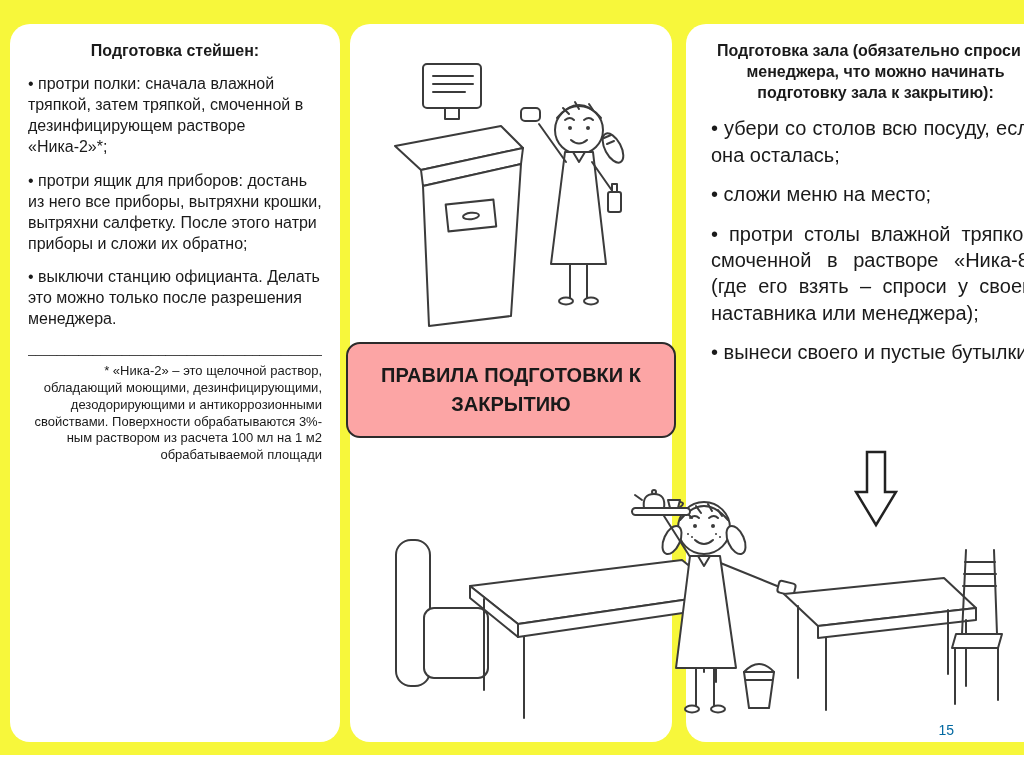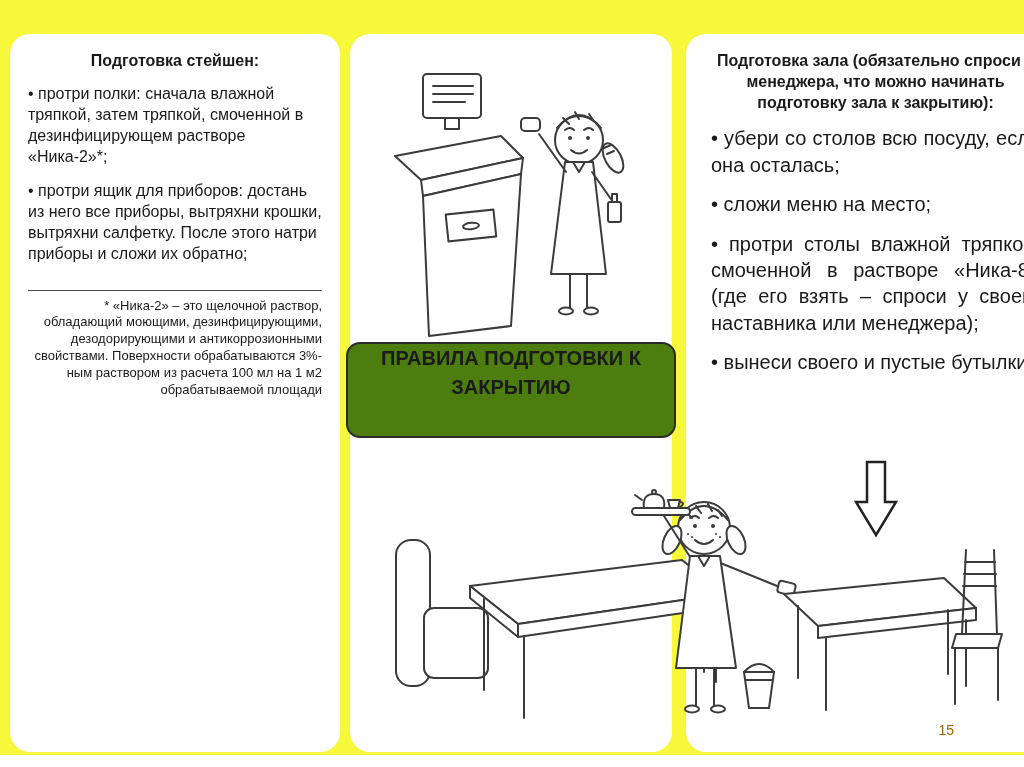--- a/index.html
+++ b/index.html
@@ -3,54 +3,55 @@
 <meta charset="utf-8">
 <style>
   * { margin: 0; padding: 0; box-sizing: border-box; }
   body { background: #ffffff; font-family: "Liberation Sans", sans-serif; }
   .slide {
     position: relative; width: 1024px; height: 767px;
     background: #F7F73B; overflow: hidden; color: #1a1a1a;
   }
   .bottom-strip { position: absolute; left: 0; bottom: 0; width: 100%; height: 12px; background: #ffffff; }
   .panel {
-    position: absolute; top: 34px; height: 718px; background: #ffffff;
+    position: absolute; top: 24px; height: 718px; background: #ffffff;
     border-radius: 20px; z-index: 1;
   }
   .panel.left  { left: 10px;  width: 330px; padding: 16px 18px; }
   .panel.center{ left: 350px; width: 322px; }
   .panel.right { left: 686px; width: 379px; padding: 16px 25px; }
 
   .panel h2 { font-size: 16px; font-weight: bold; text-align: center; line-height: 1.32; margin-bottom: 12px; }
   .panel.left p.bullet { font-size: 16px; line-height: 1.32; margin-bottom: 12px; text-align: left; }
   .panel.right p.bullet { font-size: 20px; line-height: 1.32; margin-bottom: 13px; text-align: justify; }
   p.bullet::before { content: "\2022  "; }
   .divider { font-size: 13px; letter-spacing: 0; line-height: 1.2; margin: 2px 0 6px 0; overflow: hidden; white-space: nowrap; }
   .footnote { font-size: 13px; line-height: 1.3; text-align: right; }
 
   .title-box {
     position: absolute; left: 346px; top: 342px; width: 330px; height: 96px;
-    background: #4d7c0f; border: 2px solid #2b2b2b; border-radius: 14px;
-    display: flex; align-items: flex-start; justify-content: center; text-align: center;
+    background: #fca5a5; border: 2px solid #2b2b2b; border-radius: 14px;
+    display: flex; align-items: center; justify-content: center; text-align: center;
     font-size: 20px; font-weight: bold; line-height: 1.45; padding: 0 24px; z-index: 3;
   }
   .illus-top { display: block; width: 300px; height: 300px; margin: 26px auto 0 auto; }
   .illus-bottom { position: absolute; left: 352px; top: 466px; width: 652px; height: 272px; z-index: 2; }
   .arrow { position: absolute; left: 50%; transform: translateX(-50%); top: 426px; width: 44px; height: 78px; }
-  .page-number { position: absolute; right: 70px; top: 722px; font-size: 14px; color: #a16207; z-index: 4; }
+  .page-number { position: absolute; right: 70px; top: 722px; font-size: 14px; color: #0369a1; z-index: 4; }
 </style>
 </head>
 <body>
 
 <div class="slide">
 
   <section class="panel left">
     <h2>Подготовка стейшен:</h2>
     <p class="bullet">протри полки: сначала влажной тряпкой, затем тряпкой, смоченной в дезинфицирующем растворе «Ника-2»*;</p>
     <p class="bullet">протри ящик для приборов: достань из него все приборы, вытряхни крошки, вытряхни салфетку. После этого натри приборы и сложи их обратно;</p>
+    <p class="bullet">выключи станцию официанта. Делать это можно только после разрешения менеджера.</p>
     <div class="divider">___________________________________________</div>
     <p class="footnote">* «Ника-2» – это щелочной раствор, обладающий моющими, дезинфицирующими, дезодорирующими и антикоррозионными свойствами. Поверхности обрабатываются 3%-ным раствором из расчета 100 мл на 1 м2 обрабатываемой площади</p>
   </section>
 
   <section class="panel center">
     <svg class="illus-top" viewBox="0 0 300 300">
       <g fill="none" stroke="#3b3b3b" stroke-width="2" stroke-linecap="round" stroke-linejoin="round">
         <rect x="62" y="14" width="58" height="44" rx="4" fill="#ffffff"></rect>
         <line x1="72" y1="26" x2="112" y2="26"></line>
         <line x1="72" y1="34" x2="112" y2="34"></line>

